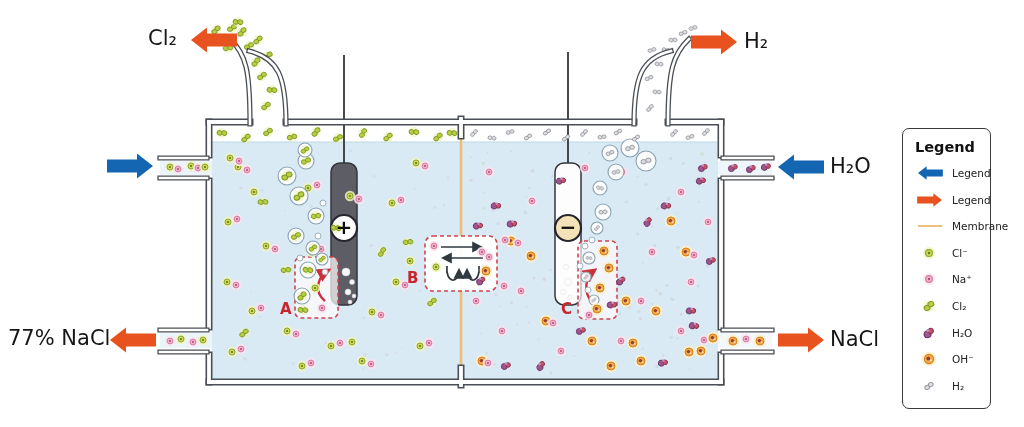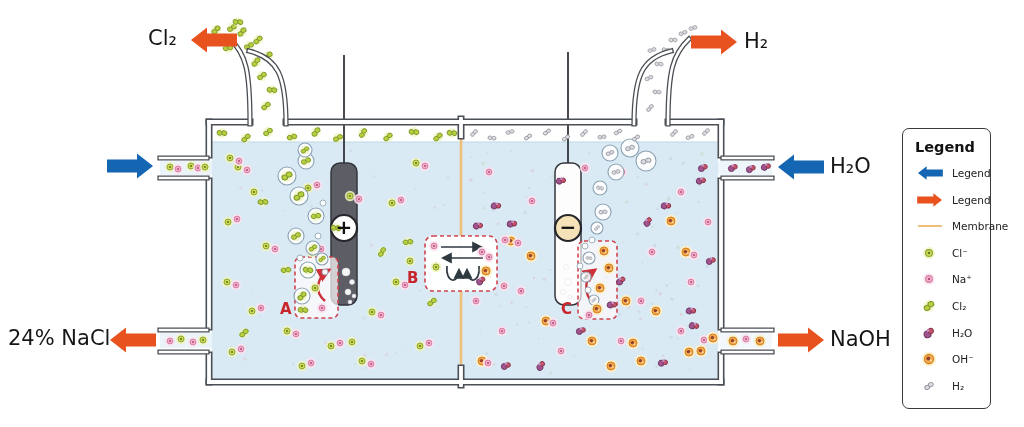--- a/index.html
+++ b/index.html
@@ -1530,22 +1530,22 @@
         <polygon points="153,166 137,153.5 137,159.5 107,159.5 107,172.5 137,172.5 137,178.5" fill="#1566b2"></polygon>
         <polygon points="778,167 794,154.5 794,160.5 824,160.5 824,173.5 794,173.5 794,179.5" fill="#1566b2"></polygon>
         <polygon points="110,340 126,327.5 126,333.5 156,333.5 156,346.5 126,346.5 126,352.5" fill="#e8521f"></polygon>
         <polygon points="824,340 808,327.5 808,333.5 778,333.5 778,346.5 808,346.5 808,352.5" fill="#e8521f"></polygon>
       </g>
   </svg>
 
   <div class="fig-label" style="left:148px;top:26px;">Cl₂</div>
   <div class="fig-label" style="left:744px;top:29px;">H₂</div>
   <div class="fig-label" style="left:830px;top:154px;">H₂O</div>
-  <div class="fig-label" style="left:8px;top:326px;">24% NaCl</div>
-  <div class="fig-label" style="left:830px;top:327px;">NaOH</div>
+  <div class="fig-label" style="left:8px;top:326px;">77% NaCl</div>
+  <div class="fig-label" style="left:830px;top:327px;">NaCl</div>
 
   <div class="region-letter" style="left:280px;top:300px;">A</div>
   <div class="region-letter" style="left:407px;top:269px;">B</div>
   <div class="region-letter" style="left:561px;top:300px;">C</div>
 
   <div class="sign" style="left:344px;top:228px;">+</div>
   <div class="sign" style="left:568px;top:228px;">−</div>
 
   <div class="legend">
     <div class="legend-title">Legend</div>

